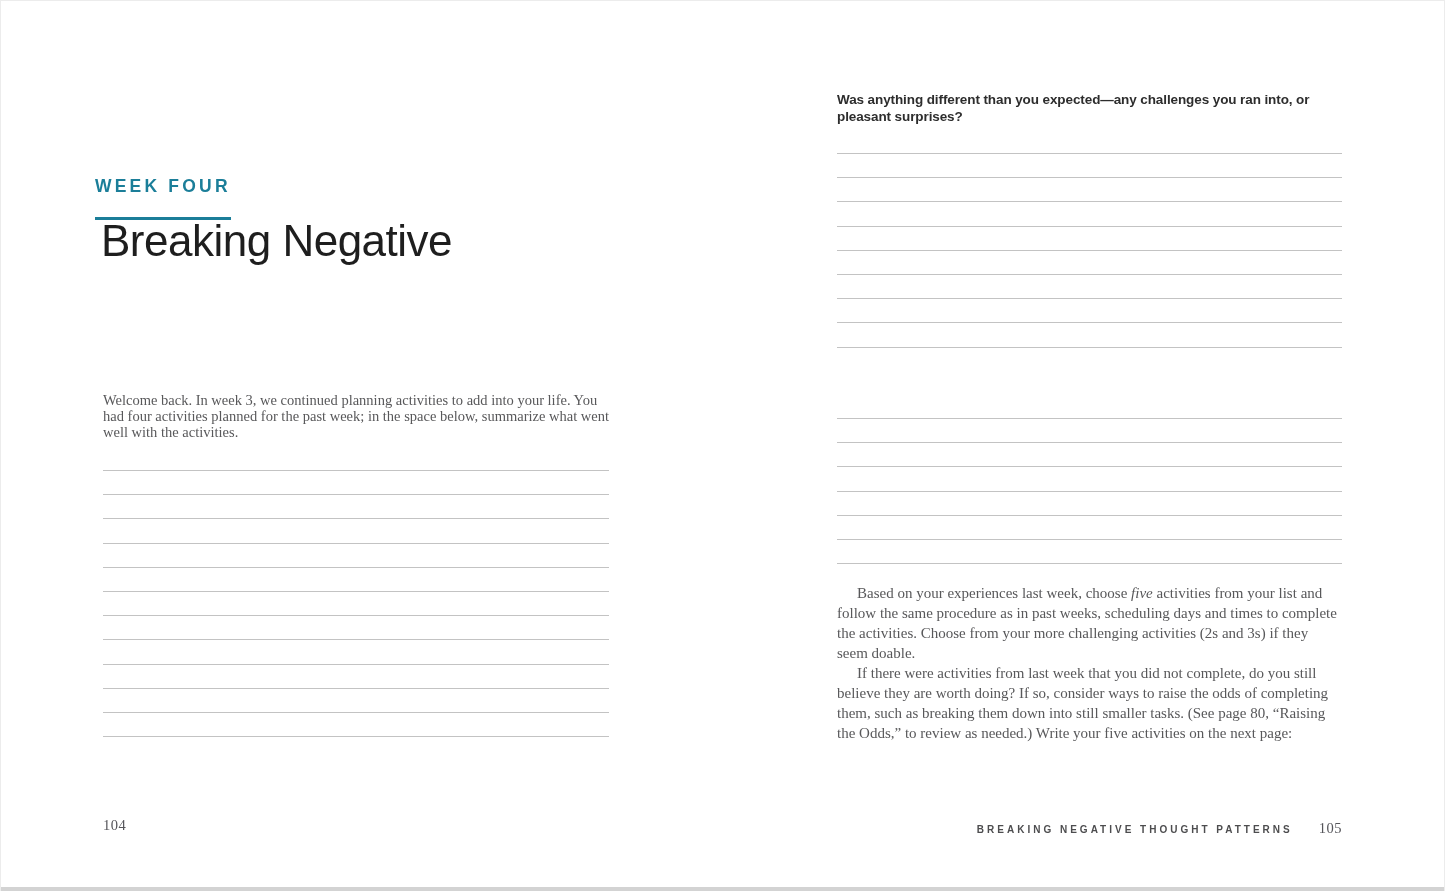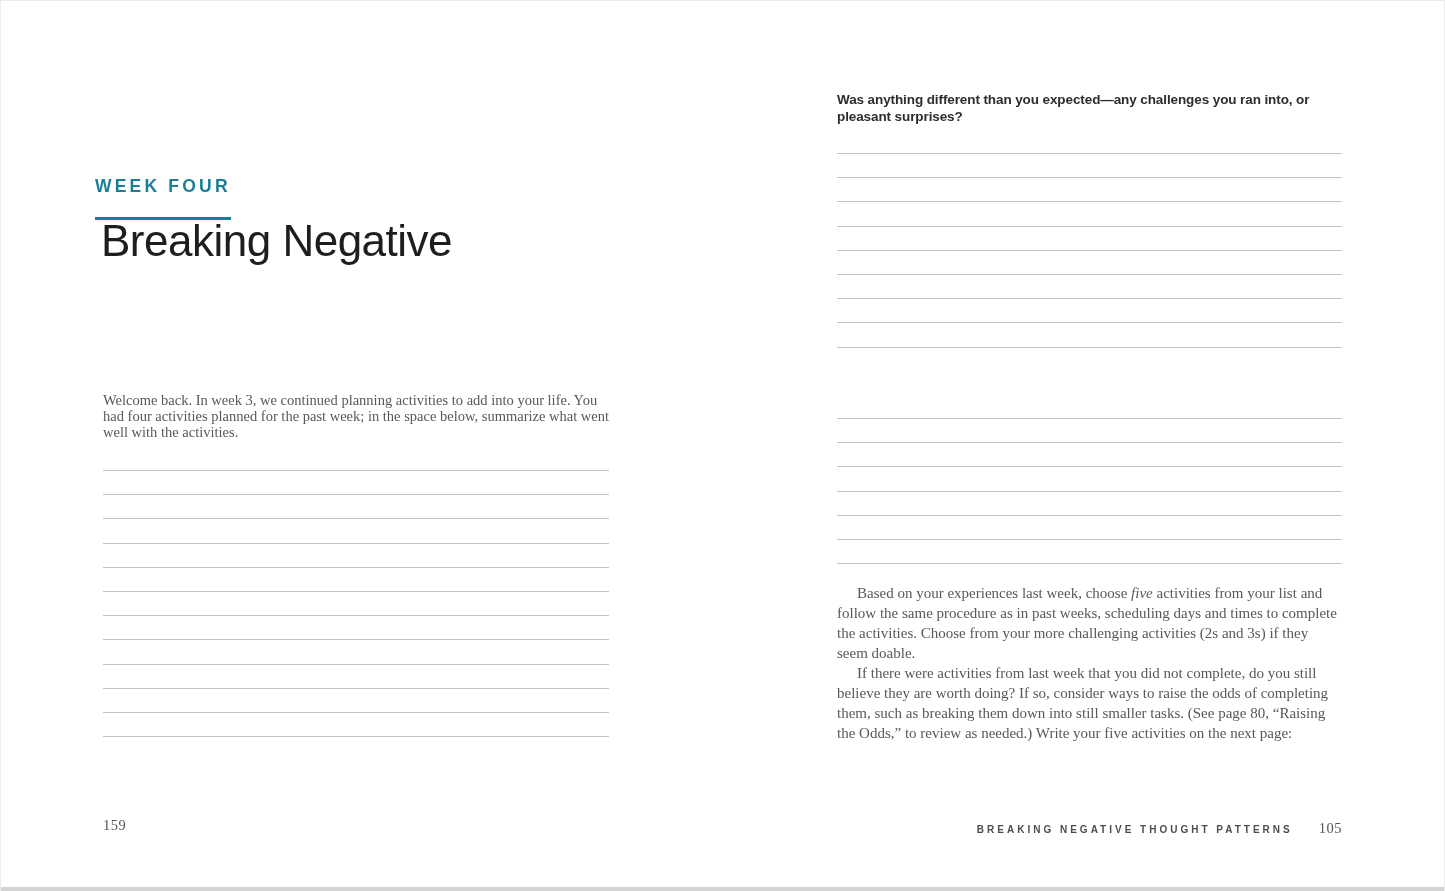--- a/index.html
+++ b/index.html
@@ -94,21 +94,21 @@
       <div class="rule"></div>
       <div class="rule"></div>
       <div class="rule"></div>
       <div class="rule"></div>
       <div class="rule"></div>
       <div class="rule"></div>
       <div class="rule"></div>
       <div class="rule"></div>
     </div>
 
-  <div class="abs pagenum pagenum-left">159</div>
+  <div class="abs pagenum pagenum-left">104</div>
 
   <div class="abs rcol question q1">Was anything different than you expected—any challenges you ran into, or pleasant surprises?</div>
 
   <div class="abs rules rules-r1">
       <div class="rule"></div>
       <div class="rule"></div>
       <div class="rule"></div>
       <div class="rule"></div>
       <div class="rule"></div>
       <div class="rule"></div>

